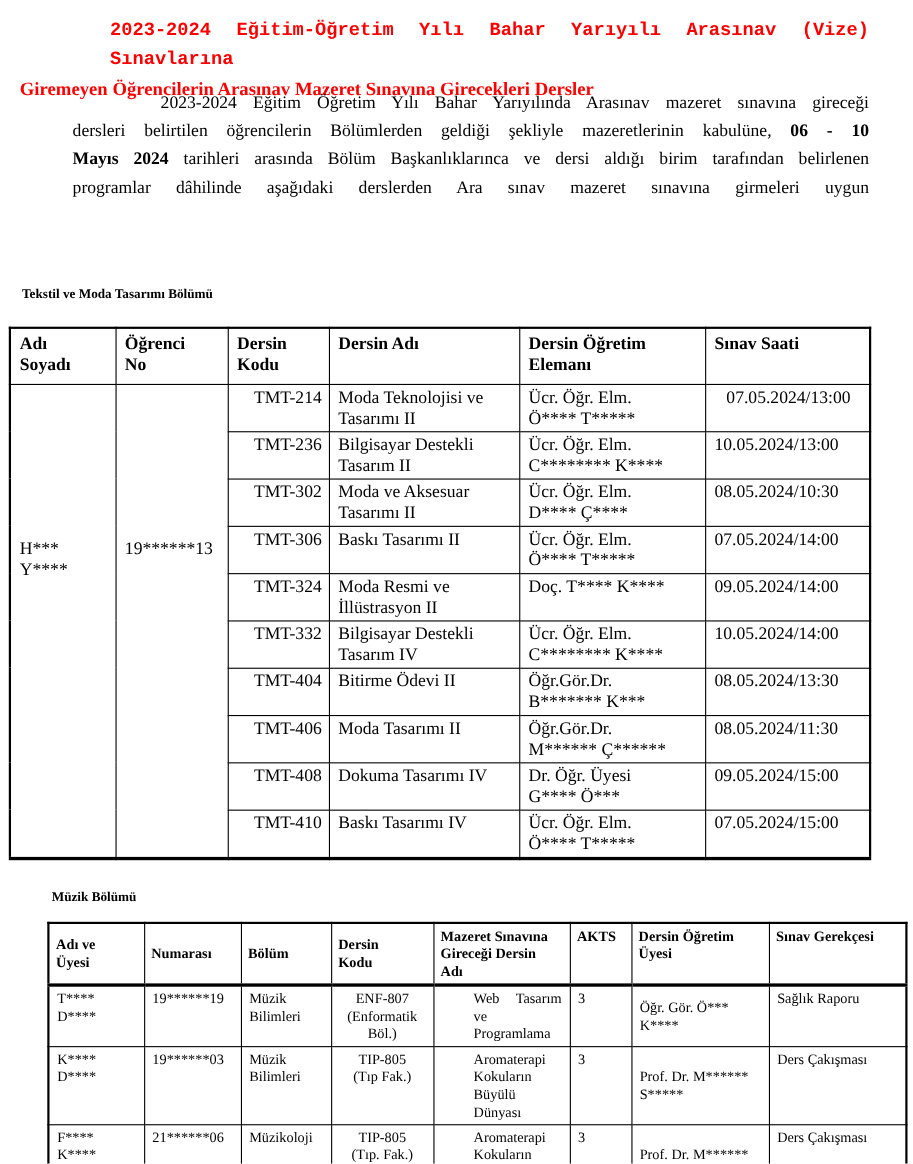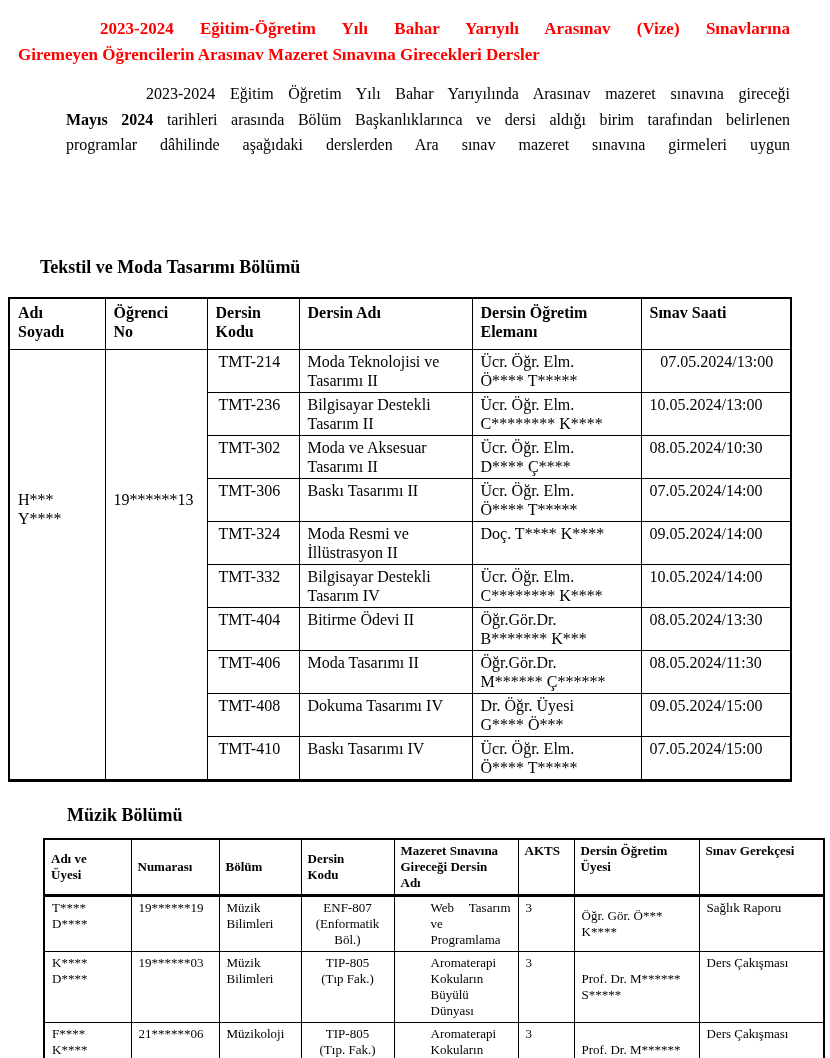--- a/index.html
+++ b/index.html
@@ -2,50 +2,50 @@
 <html><head>
 <meta charset="utf-8">
 <style>
   html,body{margin:0;padding:0;background:#fff;}
   .page{position:relative;width:830px;height:1058px;background:#ffffff;
         font-family:"Liberation Serif","DejaVu Serif",serif;color:#000;overflow:hidden;}
 
   
   .doc-title{position:absolute;top:16px;left:18px;width:772px;color:#ff0000;
              font-weight:bold;font-size:17px;line-height:26px;}
-  .doc-title .tline.j{text-align:justify;text-align-last:justify;}
+  .doc-title .tline.j{text-align:justify;text-align-last:justify;font-family:Liberation Mono, monospace;}
   .doc-title .tline.indent{padding-left:82px;}
 
   
   .intro{position:absolute;top:81px;left:18px;width:772px;font-size:16px;line-height:25.5px;}
   .intro .iline.j{text-align:justify;text-align-last:justify;margin-left:48px;}
   .intro .iline.indent{padding-left:80px;}
   .cursor{display:inline-block;width:2px;height:19px;background:#000;vertical-align:-4px;margin-left:1px;}
 
   
-  .sec-head{position:absolute;font-weight:bold;font-size:18px;line-height:20px;margin-left:20px;}
+  .sec-head{position:absolute;font-weight:bold;font-size:12px;line-height:20px;}
   .sec-head.tekstil{top:257px;left:20px;}
   .sec-head.muzik{top:805px;left:47px;}
 
   
   table{border-collapse:collapse;table-layout:fixed;}
   th,td{border:1.5px solid #000;white-space:pre-line;overflow:hidden;
         font-weight:normal;text-align:left;vertical-align:top;}
   th{font-weight:bold;margin-left:31px;}
 
   
   .t1{position:absolute;top:297px;left:8px;width:782px;font-size:16px;line-height:19px;
       border:2px solid #000;border-bottom:3px solid #000;}
   .t1 col.c1{width:96px;}.t1 col.c2{width:102px;}.t1 col.c3{width:92px;}
   .t1 col.c4{width:173px;}.t1 col.c5{width:169px;}.t1 col.c6{width:150px;}
   .t1 thead tr{height:51px;}
   .t1 tbody tr{height:41px;}
   .t1 th{padding:4px 6px 2px 8px;}
   .t1 td{padding:2px 6px 2px 8px;}
-  .t1 td.code{padding-left:11px;}
+  .t1 td.code{padding-left:11px;text-align:right;}
   .t1 td.merged{vertical-align:top;padding-top:140px;}
   .t1 tbody tr:first-child td.time{text-align:center;}
 
   
   .t2{position:absolute;top:838px;left:43px;width:780px;font-size:13px;line-height:16px;
       border:2px solid #000;}
   .t2 col.c1{width:87px;}.t2 col.c2{width:88px;}.t2 col.c3{width:82px;}
   .t2 col.c4{width:93px;}.t2 col.c5{width:124px;}.t2 col.c6{width:56px;}
   .t2 col.c7{width:125px;}.t2 col.c8{width:125px;}
   .t2 thead tr{height:52px;}
@@ -62,20 +62,21 @@
 
 <div class="page">
 
   <div class="doc-title">
     <div class="tline j indent">2023-2024 Eğitim-Öğretim Yılı Bahar Yarıyılı Arasınav (Vize) Sınavlarına</div>
     <div class="tline">Giremeyen Öğrencilerin Arasınav Mazeret Sınavına Girecekleri Dersler</div>
   </div>
 
   <div class="intro">
       <div class="iline j indent"><span>2023-2024 Eğitim Öğretim Yılı Bahar Yarıyılında Arasınav mazeret sınavına gireceği</span></div>
+      <div class="iline j"><span>dersleri belirtilen öğrencilerin Bölümlerden geldiği şekliyle mazeretlerinin kabulüne, </span><b>06 - 10</b></div>
       <div class="iline j"><b>Mayıs 2024</b><span> tarihleri arasında Bölüm Başkanlıklarınca ve dersi aldığı birim tarafından belirlenen</span></div>
       <div class="iline j"><span>programlar dâhilinde aşağıdaki derslerden Ara sınav mazeret sınavına girmeleri uygun</span></div>
     </div>
 
   <div class="sec-head tekstil">Tekstil ve Moda Tasarımı Bölümü</div>
 
   <table class="t1">
     <colgroup>
       <col class="c1">
         <col class="c2">

